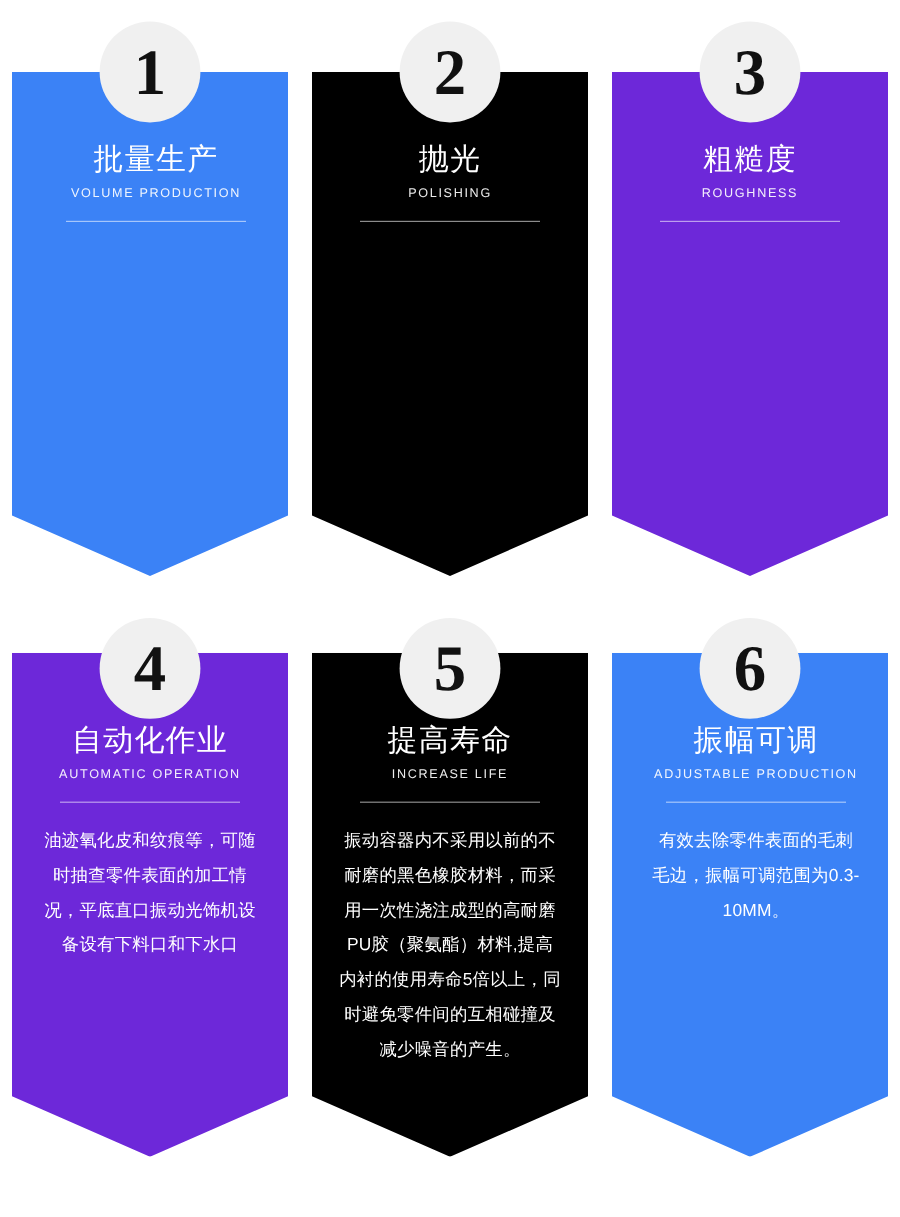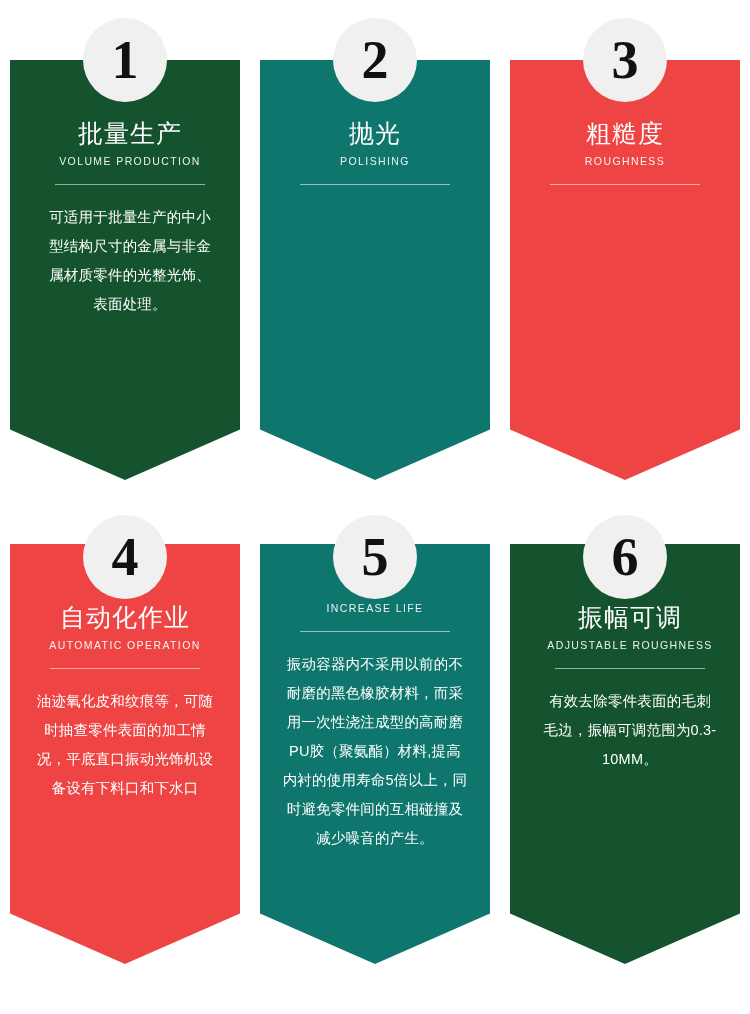--- a/index.html
+++ b/index.html
@@ -65,23 +65,23 @@
     width: 230px;
     height: 420px;
     -webkit-clip-path: polygon(0 0, 40% 0, 50% 8%, 60% 0, 100% 0, 100% 88%, 50% 100%, 0 88%);
     clip-path: polygon(0 0, 40% 0, 50% 8%, 60% 0, 100% 0, 100% 88%, 50% 100%, 0 88%);
     z-index: 1;
     box-sizing: border-box;
     padding: 58px 22px 40px 22px;
     text-align: center;
     color: #ffffff;
   }
-  .banner.dark { background: #14532d; padding-left: 32px; }
-  .banner.red  { background: #0f766e; }
-  .banner.gray { background: #ef4444; }
+  .banner.dark { background: #3b82f6; padding-left: 32px; }
+  .banner.red  { background: #000000; }
+  .banner.gray { background: #6d28d9; }
 
   .title-cn {
     font-size: 25px;
     font-weight: 500;
     letter-spacing: 1px;
     line-height: 1.2;
     margin: 0 0 7px 0;
     color: #ffffff;
     white-space: nowrap;
   }
@@ -115,21 +115,20 @@
 <body>
 
 <div class="board">
   <div class="grid">
 
     <div class="cell">
       <div class="banner dark">
         <p class="title-cn">批量生产</p>
         <p class="title-en">VOLUME PRODUCTION</p>
         <div class="divider"></div>
-        <p class="desc">可适用于批量生产的中小型结构尺寸的金属与非金属材质零件的光整光饰、表面处理。</p>
       </div>
       <div class="badge">
         <span>1</span>
       </div>
     </div>
 
     <div class="cell">
       <div class="banner red">
         <p class="title-cn">抛光</p>
         <p class="title-en">POLISHING</p>
@@ -158,33 +157,34 @@
         <div class="divider"></div>
         <p class="desc">油迹氧化皮和纹痕等，可随时抽查零件表面的加工情况，平底直口振动光饰机设备设有下料口和下水口</p>
       </div>
       <div class="badge">
         <span>4</span>
       </div>
     </div>
 
     <div class="cell row2">
       <div class="banner red">
+        <p class="title-cn">提高寿命</p>
         <p class="title-en">INCREASE LIFE</p>
         <div class="divider"></div>
         <p class="desc">振动容器内不采用以前的不耐磨的黑色橡胶材料，而采用一次性浇注成型的高耐磨PU胶（聚氨酯）材料,提高内衬的使用寿命5倍以上，同时避免零件间的互相碰撞及减少噪音的产生。</p>
       </div>
       <div class="badge">
         <span>5</span>
       </div>
     </div>
 
     <div class="cell row2">
       <div class="banner dark">
         <p class="title-cn">振幅可调</p>
-        <p class="title-en">ADJUSTABLE ROUGHNESS</p>
+        <p class="title-en">ADJUSTABLE PRODUCTION</p>
         <div class="divider"></div>
         <p class="desc">有效去除零件表面的毛刺毛边，振幅可调范围为0.3-10MM。</p>
       </div>
       <div class="badge">
         <span>6</span>
       </div>
     </div>
 
   </div>
 </div>

